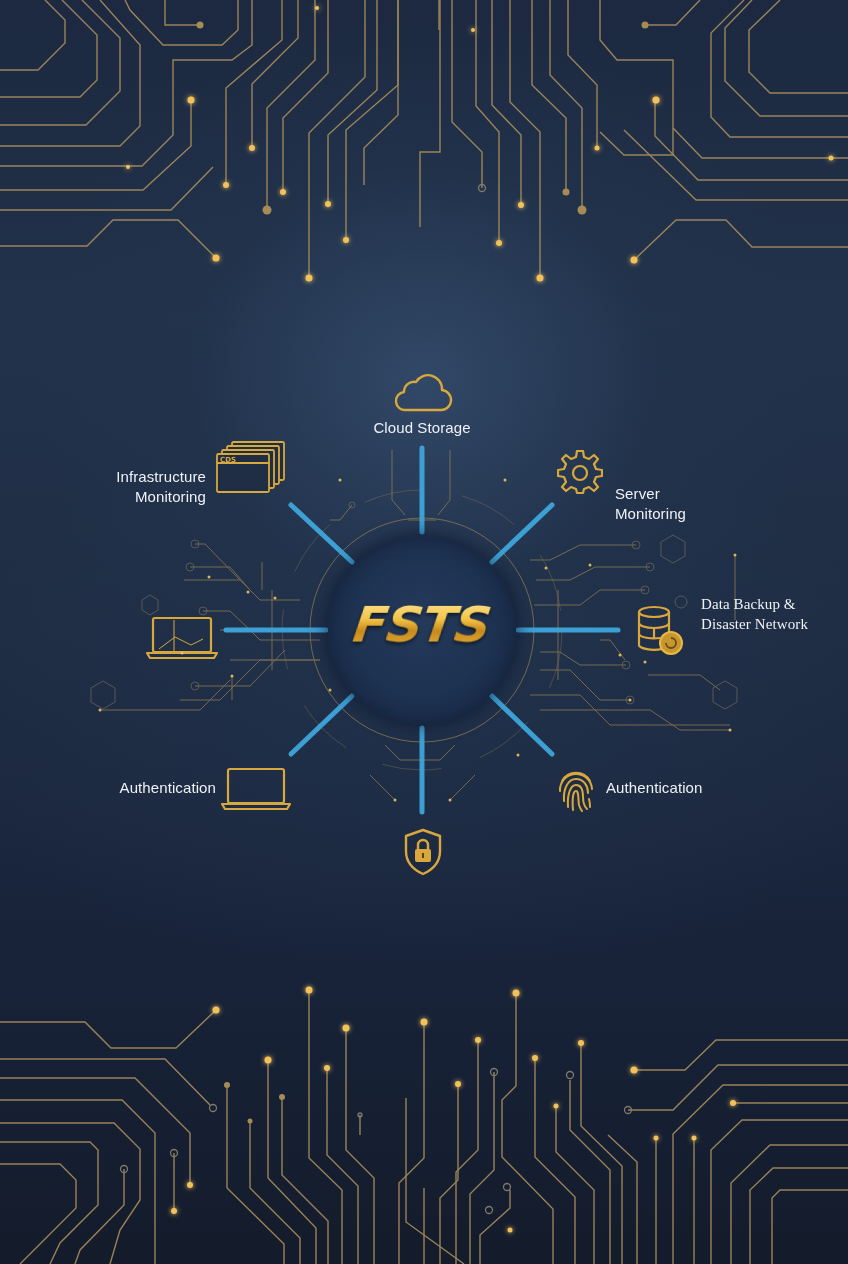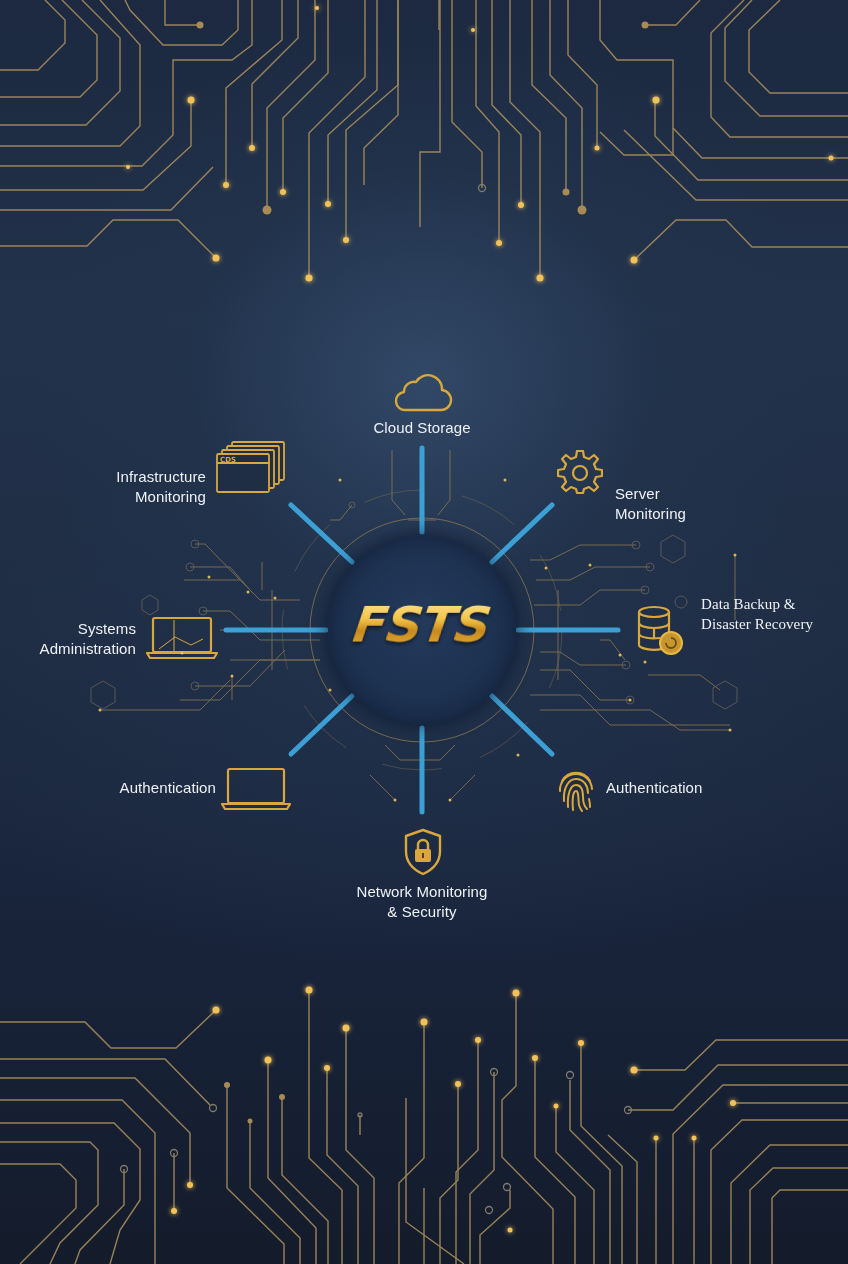--- a/index.html
+++ b/index.html
@@ -302,21 +302,21 @@
       <path d="M33 7 V28"></path>
       <path d="M3 18 A15 5 0 0 0 33 18"></path>
       <path d="M3 29 A15 5 0 0 0 24 33"></path>
       <line x1="18" y1="23" x2="18" y2="33"></line>
     </g>
     <circle cx="35" cy="38" r="11" fill="#c8962e" stroke="#e8b845" stroke-width="2"></circle>
     <path d="M30 38 A5 5 0 1 0 35 33" fill="none" stroke="#6b4c14" stroke-width="1.8"></path>
   </svg>
   <div class="label" style="left:701px;top:594px;font-family:Liberation Serif, serif;">
     <span>Data Backup &amp;</span>
-    <span>Disaster Recovery</span>
+    <span>Disaster Network</span>
   </div>
 
   <svg class="icon" style="left:557px;top:767px" width="38" height="46" viewBox="0 0 38 46">
     <g fill="none" stroke="#d9a83c" stroke-width="2" stroke-linecap="round">
       <path d="M5 14 A16 16 0 0 1 33 14"></path>
       <path d="M3 24 A16 16 0 0 1 35 22"></path>
       <path d="M7 34 C6 20 12 12 19 12 C27 12 31 19 31 26"></path>
       <path d="M11 40 C10 26 14 18 19 18 C24 18 26 23 26 30 C26 36 28 40 30 42"></path>
       <path d="M16 43 C15 32 16 24 19 24 C22 24 21 32 22 38 C23 41 24 43 25 44"></path>
       <path d="M32 32 C33 36 33 38 33 40"></path>
@@ -325,48 +325,40 @@
   <div class="label" style="left:606px;top:778px;">
     <span>Authentication</span>
   </div>
 
   <svg class="icon" style="left:402px;top:827px" width="42" height="50" viewBox="0 0 42 50">
     <path d="M21 3 L38 9 V24 C38 36 30 43 21 47 C12 43 4 36 4 24 V9 Z" fill="none" stroke="#d9a83c" stroke-width="2.4" stroke-linejoin="round"></path>
     <rect x="13" y="22" width="16" height="13" rx="2" fill="#d9a83c"></rect>
     <path d="M16 22 V18 A5 5 0 0 1 26 18 V22" fill="none" stroke="#d9a83c" stroke-width="2.4"></path>
     <rect x="20" y="26" width="2" height="5" fill="#5a3e10"></rect>
   </svg>
-  <div class="label center" style="left:330px;top:882px;width:184px;">
-    <span>Network Monitoring</span>
-    <span>&amp; Security</span>
-  </div>
 
   <svg class="icon" style="left:220px;top:766px" width="72" height="46" viewBox="0 0 72 46">
     <g fill="none" stroke="#d9a83c" stroke-width="2.2" stroke-linejoin="round">
       <rect x="8" y="3" width="56" height="34" rx="2"></rect>
       <path d="M2 38 H70 L67 43 H5 Z"></path>
     </g>
   </svg>
   <div class="label right" style="left:90px;top:778px;width:126px;">
     <span>Authentication</span>
   </div>
 
   <svg class="icon" style="left:145px;top:615px" width="74" height="46" viewBox="0 0 74 46">
     <g fill="none" stroke="#d9a83c" stroke-width="2.2" stroke-linejoin="round">
       <rect x="8" y="3" width="58" height="34" rx="2"></rect>
       <path d="M2 38 H72 L69 43 H5 Z"></path>
       <line x1="29" y1="5" x2="29" y2="36" stroke-width="1"></line>
       <polyline points="14,34 30,22 46,30 58,24" stroke-width="1"></polyline>
     </g>
     <circle cx="37" cy="38" r="1.5" fill="#f2c25a"></circle>
   </svg>
-  <div class="label right" style="left:20px;top:619px;width:116px;">
-    <span>Systems</span>
-    <span>Administration</span>
-  </div>
 
   <svg class="icon" style="left:216px;top:439px" width="72" height="56" viewBox="0 0 72 56">
     <g fill="#1f2d45" stroke="#d9a83c" stroke-width="1.8" stroke-linejoin="round">
       <rect x="16" y="3" width="52" height="38" rx="1.5"></rect>
       <rect x="11" y="7" width="52" height="38" rx="1.5"></rect>
       <rect x="6" y="11" width="52" height="38" rx="1.5"></rect>
       <rect x="1" y="15" width="52" height="38" rx="1.5"></rect>
       <line x1="1" y1="24" x2="53" y2="24"></line>
     </g>
     <text x="4" y="22.5" font-size="7" font-weight="bold" fill="#d9a83c" font-family="DejaVu Sans, sans-serif">CDS</text>

